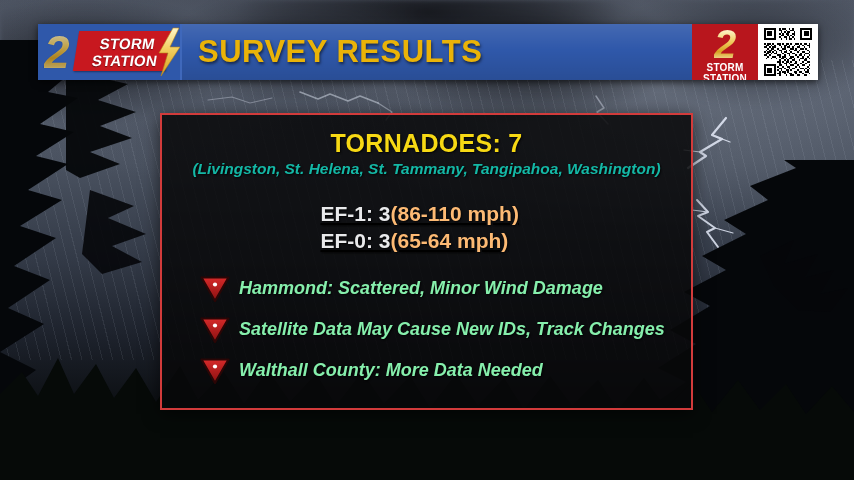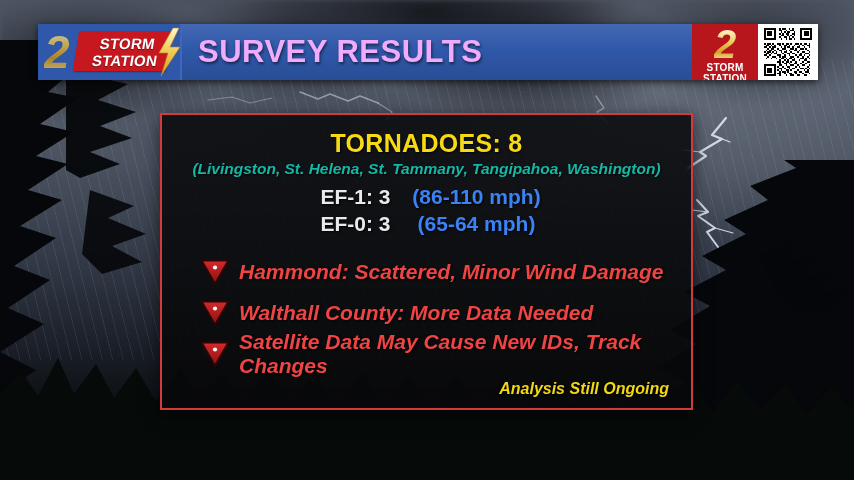--- a/index.html
+++ b/index.html
@@ -78,21 +78,21 @@
   }
   .title-cell {
     flex:1; background:#2f58aa; display:flex; align-items:center;
     padding-left:16px; position:relative; overflow:hidden;
   }
   .title-cell::after{
     content:""; position:absolute; inset:0;
     background:linear-gradient(180deg,rgba(255,255,255,.10),rgba(255,255,255,0) 46%,rgba(0,0,0,.12));
   }
   .title-text {
-    color:#f0abfc; font-size:31px; font-weight:bold; letter-spacing:.5px;
+    color:#eab308; font-size:31px; font-weight:bold; letter-spacing:.5px;
     text-shadow:1px 2px 3px rgba(0,0,0,.55); position:relative; z-index:2;
   }
   .date-text {
     color:#fff; font-size:19px; font-weight:bold; letter-spacing:.4px;
     margin-left:auto; margin-right:18px; position:relative; z-index:2;
     text-shadow:1px 1px 2px rgba(0,0,0,.5);
   }
   .logo2-cell {
     width:66px; flex:none; background:#b8161d; position:relative; overflow:hidden;
     display:flex; flex-direction:column; align-items:center; justify-content:flex-start;
@@ -121,36 +121,36 @@
   }
   .tor-head {
     text-align:center; color:#F7D914; font-size:25px; font-weight:bold;
     letter-spacing:.3px; text-shadow:1px 1px 2px rgba(0,0,0,.8); margin-top:2px;
   }
   .tor-sub {
     text-align:center; color:#14b8a6; font-size:15.5px; font-weight:bold;
     font-style:italic; margin-top:2px; text-shadow:1px 1px 2px rgba(0,0,0,.8);
     white-space:nowrap;
   }
-  .ef-block { margin-top:5px; }
+  .ef-block { margin-top:22px;text-decoration:underline; }
   .ef-row {
     display:flex; justify-content:center; align-items:baseline;
     color:#e9eaec; font-size:21px; font-weight:bold;
     text-shadow:1px 1px 2px rgba(0,0,0,.8); line-height:27px;
   }
   .ef-label { width:118px; text-align:right; }
-  .ef-range { width:190px; text-align:center; padding-right:18px; color:#3b82f6; }
+  .ef-range { width:190px; text-align:left; padding-right:18px; color:#fdba74; }
 
   .bullets { margin-top:14px; }
   .bullet {
     display:flex; align-items:center; gap:9px; height:41px; padding-left:22px;
   }
   .tri { width:30px; height:26px; flex:none; }
   .bullet-text {
-    color:#ef4444; font-size:21px; font-weight:bold; font-style:italic;
+    color:#86efac; font-size:18px; font-weight:bold; font-style:italic;
     text-shadow:1px 1px 2px rgba(0,0,0,.85);
   }
   .footnote {
     text-align:right; color:#F2D711; font-size:16px; font-weight:bold;
     font-style:italic; padding-right:6px; margin-top:6px;
     text-shadow:1px 1px 2px rgba(0,0,0,.85);
   }
 </style>
 </head>
 <body>
@@ -434,21 +434,21 @@
           <rect x="16" y="28" width="2" height="1"></rect>
             <rect x="20" y="28" width="2" height="1"></rect>
           <rect x="24" y="28" width="2" height="1"></rect>
         </g>
       </svg>
     </div>
   </div>
 
   <div class="panel">
 
-    <div class="tor-head">TORNADOES: 8</div>
+    <div class="tor-head">TORNADOES: 7</div>
 
     <div class="tor-sub">(Livingston, St. Helena, St. Tammany, Tangipahoa, Washington)</div>
 
     <div class="ef-block">
       <div class="ef-row">
         <span class="ef-label">EF-1: 3</span>
         <span class="ef-range">(86-110 mph)</span>
       </div>
       <div class="ef-row">
         <span class="ef-label">EF-0: 3</span>
@@ -470,28 +470,27 @@
           <circle cx="15" cy="8.5" r="2.1" fill="#fff"></circle>
         </svg>
         <span class="bullet-text">Hammond: Scattered, Minor Wind Damage</span>
       </div>
 
       <div class="bullet">
         <svg class="tri" viewBox="0 0 30 26">
           <path d="M1.5 1.5 H28.5 L15 25 Z" fill="url(#trig)" stroke="#2a0606" stroke-width="2.2" stroke-linejoin="round"></path>
           <circle cx="15" cy="8.5" r="2.1" fill="#fff"></circle>
         </svg>
-        <span class="bullet-text">Walthall County: More Data Needed</span>
+        <span class="bullet-text">Satellite Data May Cause New IDs, Track Changes</span>
       </div>
 
       <div class="bullet">
         <svg class="tri" viewBox="0 0 30 26">
           <path d="M1.5 1.5 H28.5 L15 25 Z" fill="url(#trig)" stroke="#2a0606" stroke-width="2.2" stroke-linejoin="round"></path>
           <circle cx="15" cy="8.5" r="2.1" fill="#fff"></circle>
         </svg>
-        <span class="bullet-text">Satellite Data May Cause New IDs, Track Changes</span>
+        <span class="bullet-text">Walthall County: More Data Needed</span>
       </div>
     </div>
 
-    <div class="footnote">Analysis Still Ongoing</div>
   </div>
 
 </div>
 
 </body></html>

